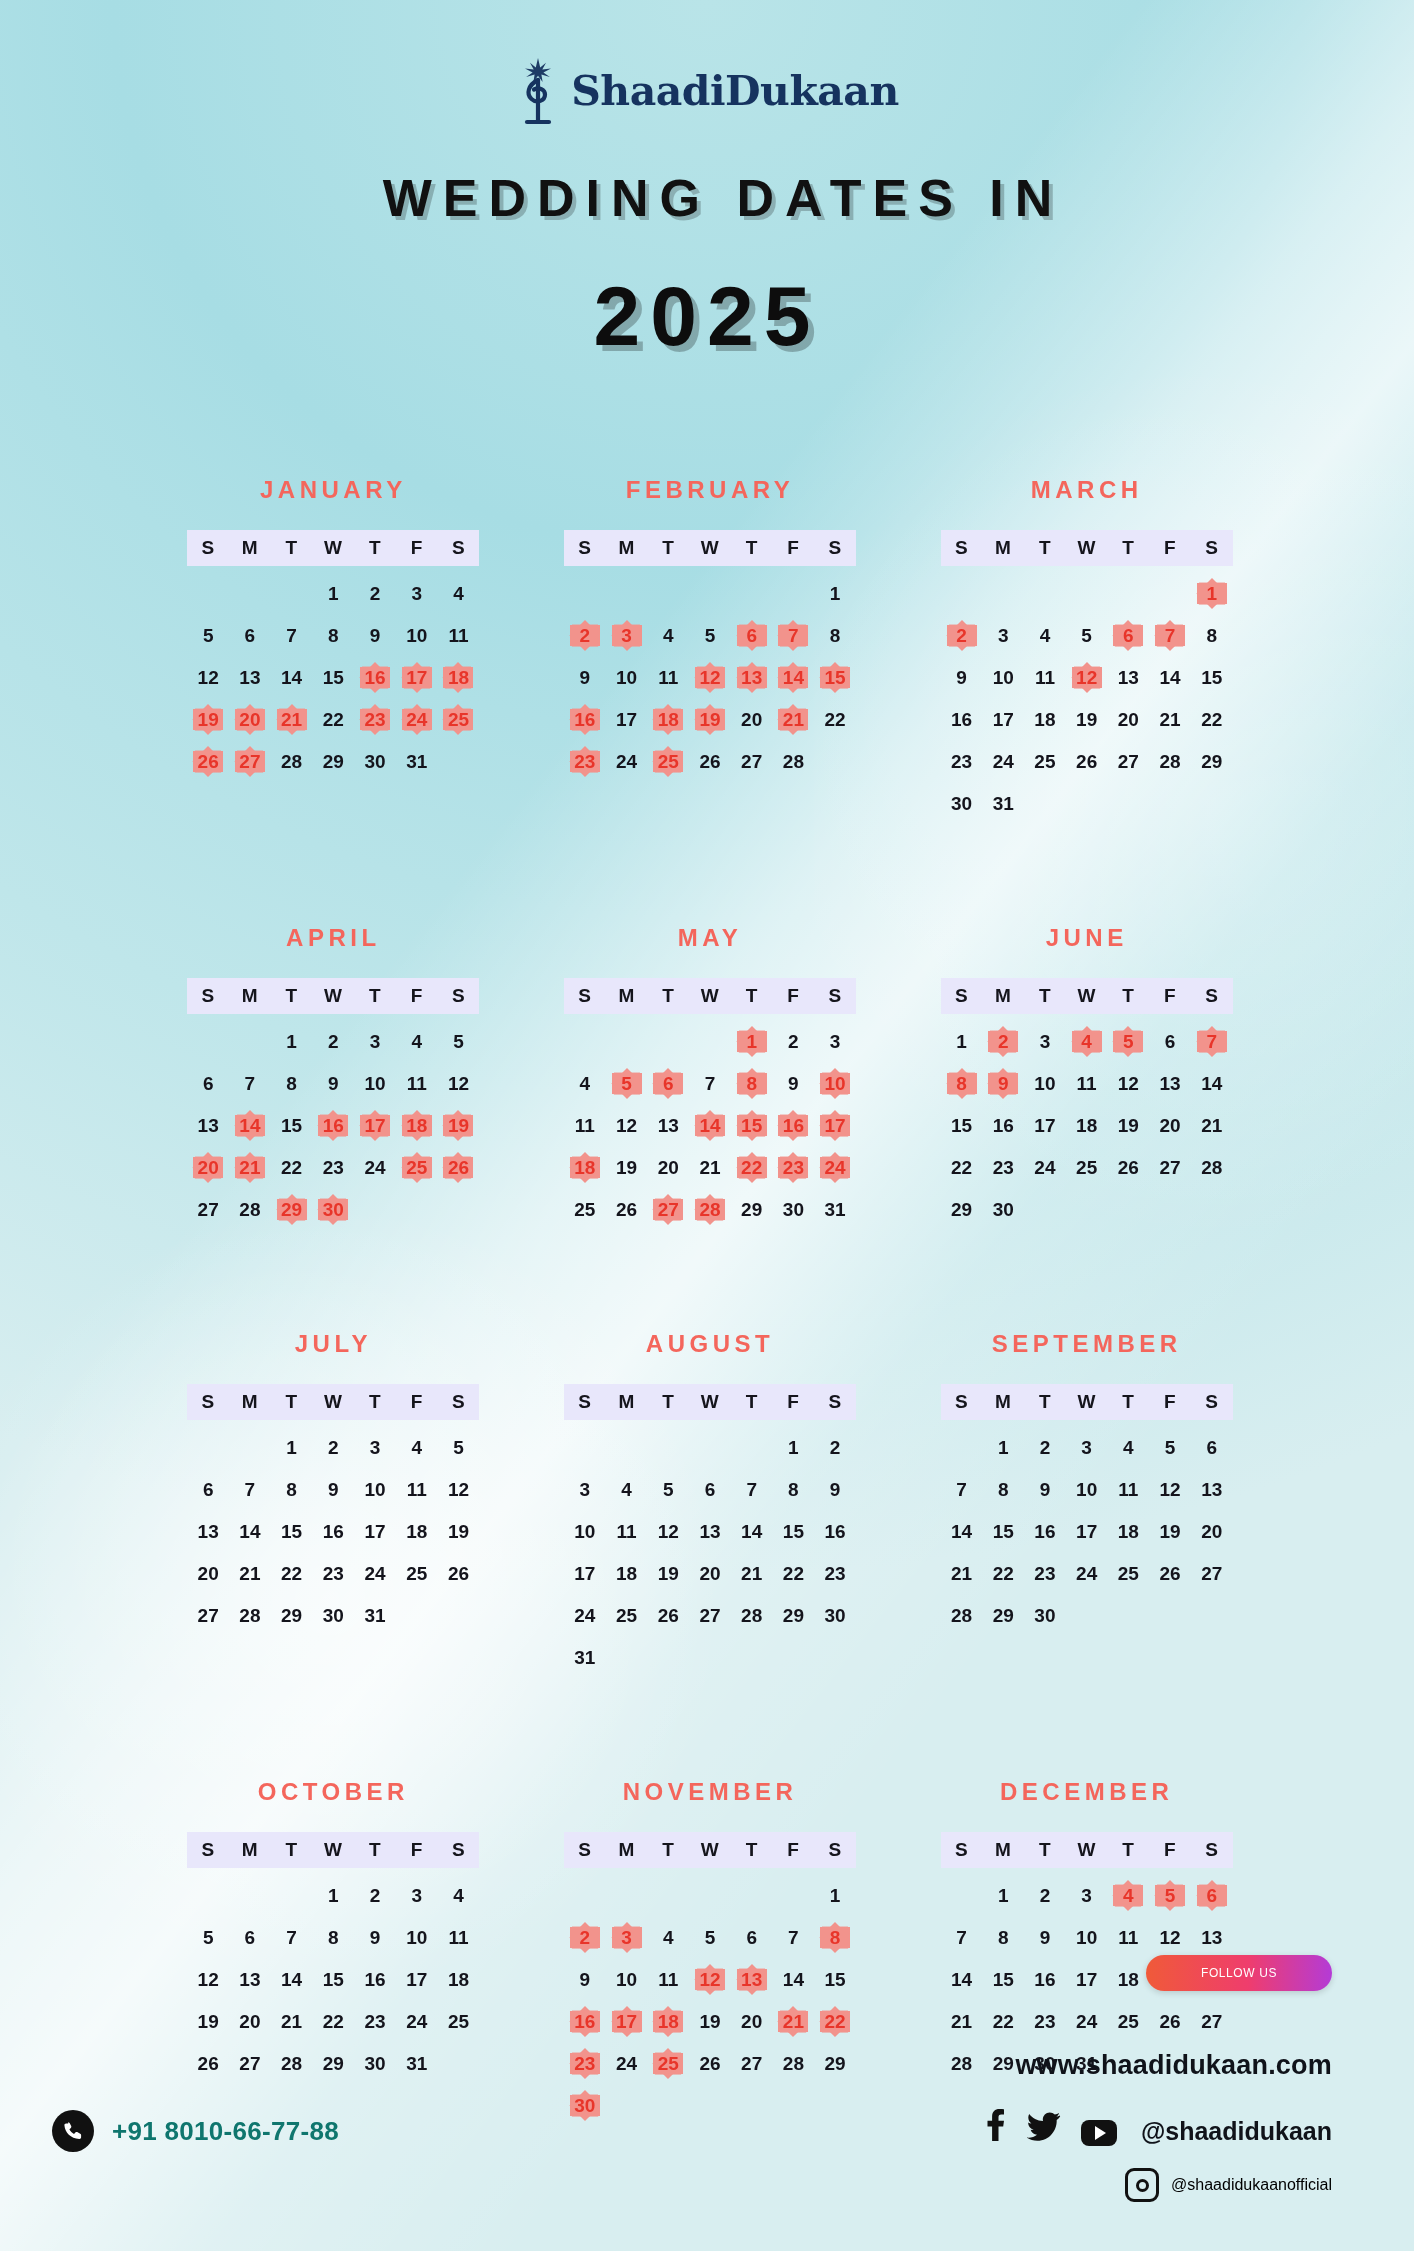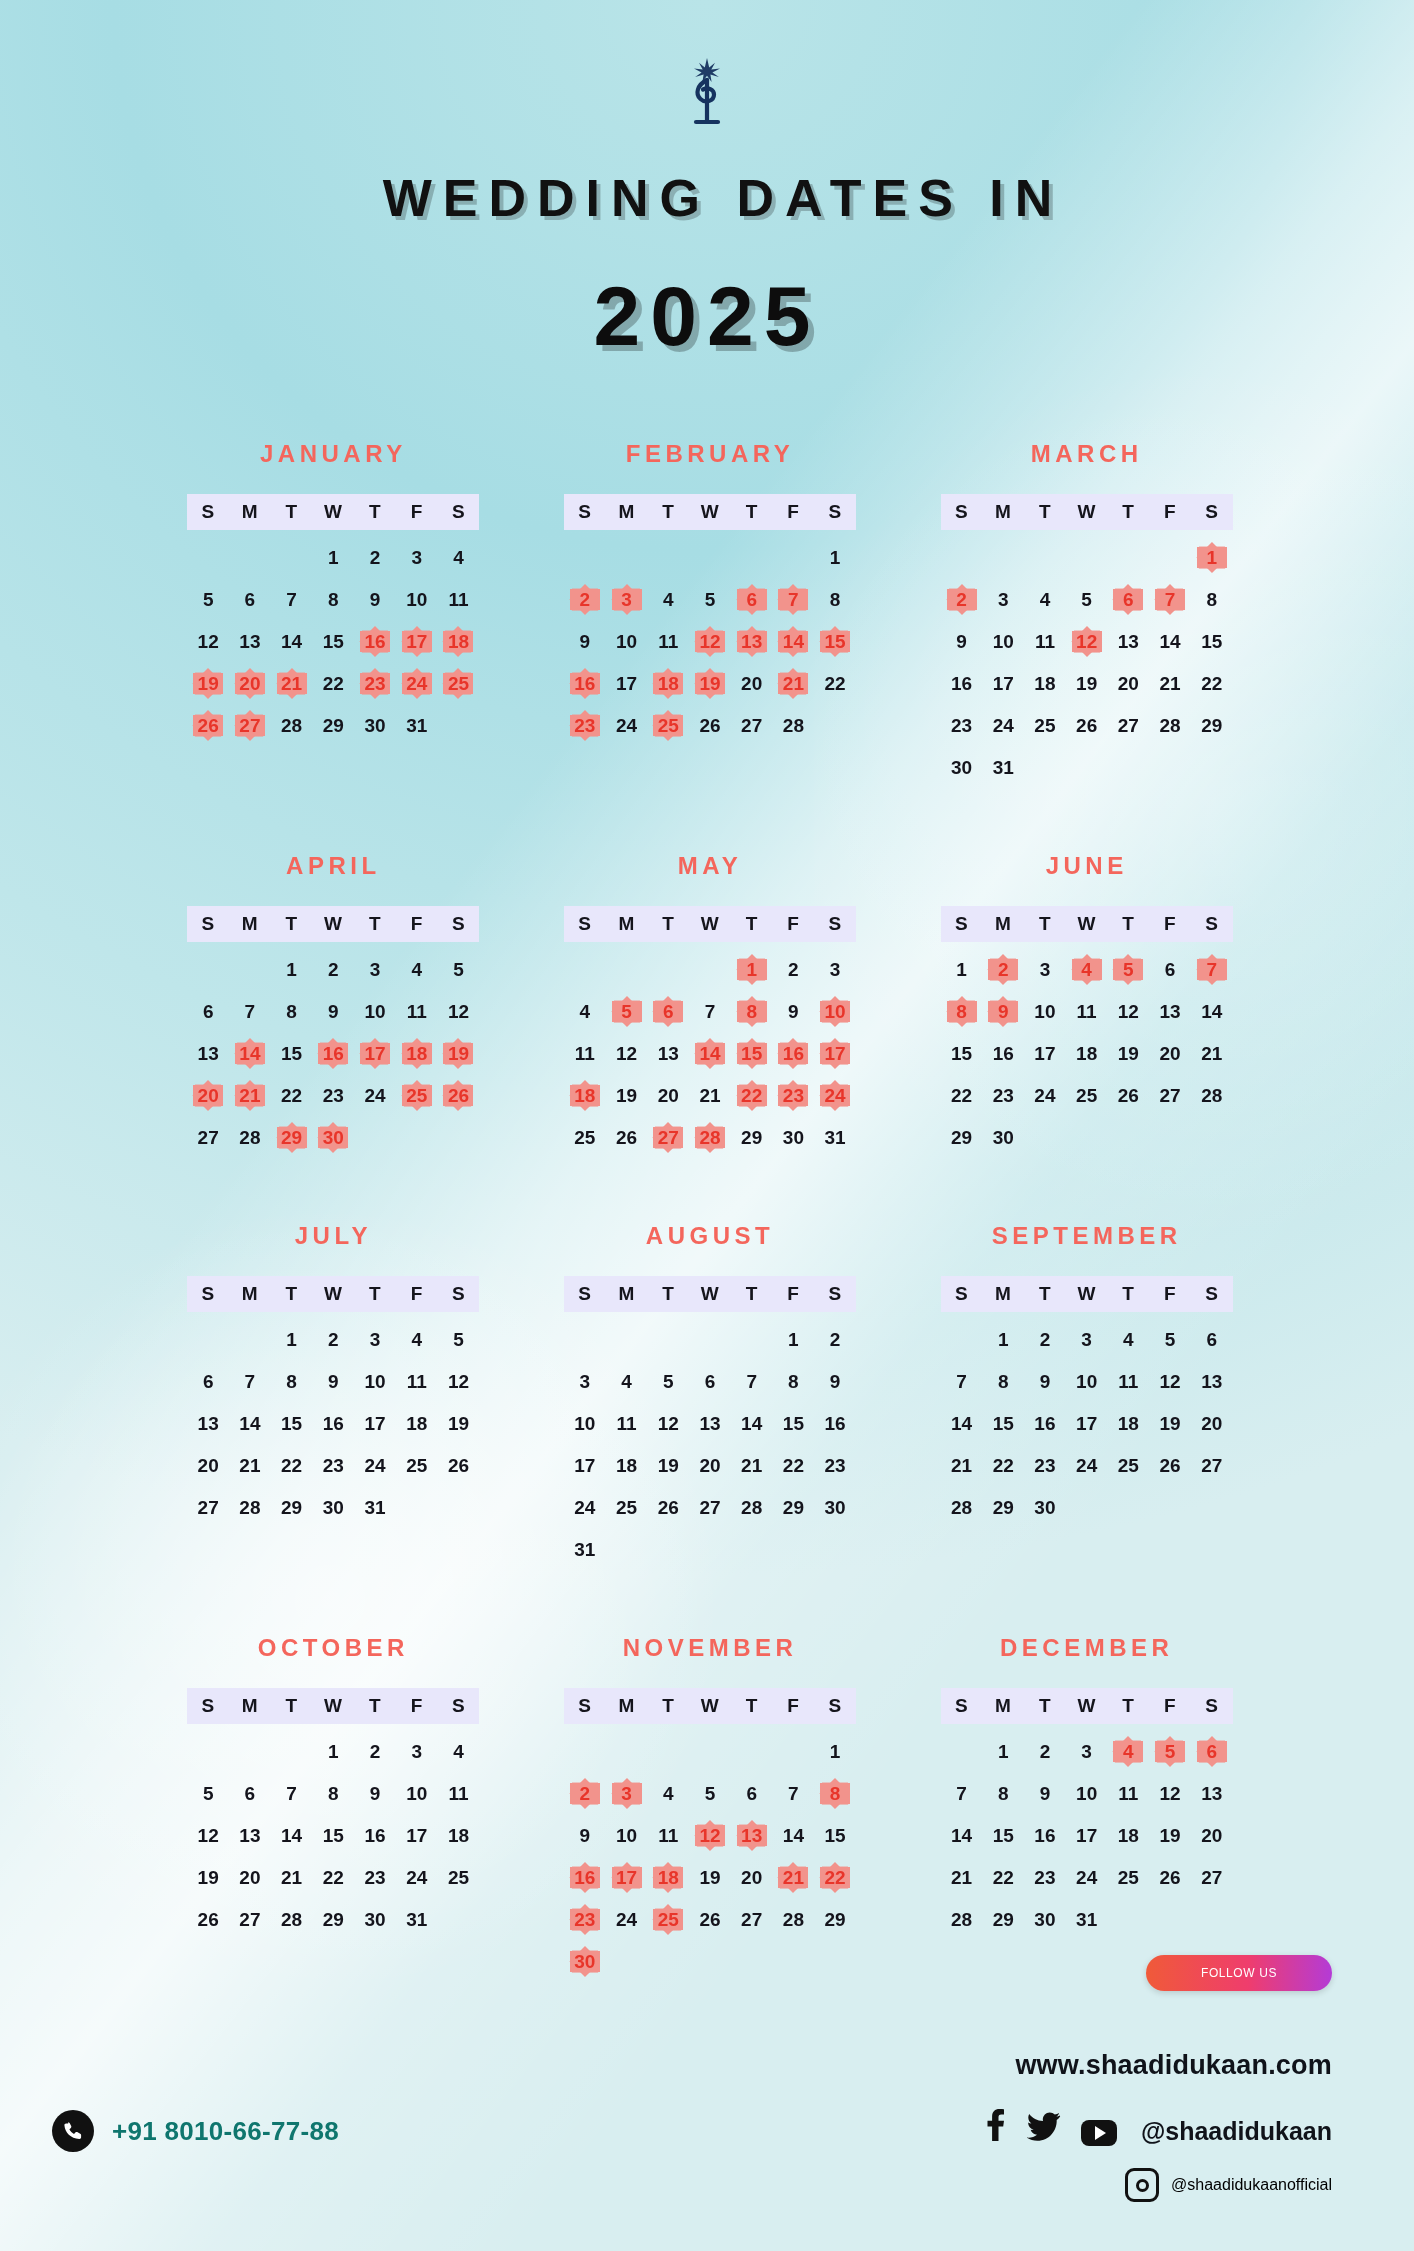--- a/index.html
+++ b/index.html
@@ -89,20 +89,21 @@
   }
   .month { width: 100%; }
   .month-name {
     text-align: center;
     font-family: "Liberation Sans", sans-serif;
     font-weight: bold;
     font-size: 24px;
     letter-spacing: 4.5px;
     color: #f4665c;
     margin-bottom: 26px;
+    margin-top: 36px;
   }
   .weekday-bar {
     width: 292px;
     margin: 0 auto 8px auto;
     background: #e8e7fb;
     display: grid;
     grid-template-columns: repeat(7, 1fr);
     padding: 7px 0;
   }
   .weekday-bar span {
@@ -243,20 +244,21 @@
     <span class="brand-mark">
       <svg width="46" height="70" viewBox="0 0 46 70">
         <g fill="#16335f">
           <path d="M23 2 L25.2 11.5 L31 6.8 L27.3 13.6 L36 12.4 L28.4 16.6 L34.8 21 L26.4 18.6 L27.6 26 L23 19.8 L18.4 26 L19.6 18.6 L11.2 21 L17.6 16.6 L10 12.4 L18.7 13.6 L15 6.8 L20.8 11.5 Z" opacity="0.95"></path>
           <path d="M23 24 C13 29 11 38 16.5 43 C22 48 30 44.5 30 38.5 C30 33.5 24 31 19 33.5" fill="none" stroke="#16335f" stroke-width="4.2" stroke-linecap="round"></path>
           <path d="M23 24 L23 66" stroke="#16335f" stroke-width="4.2" stroke-linecap="round"></path>
           <path d="M12 66 L34 66" stroke="#16335f" stroke-width="4.2" stroke-linecap="round"></path>
         </g>
       </svg>
     </span>
+    <span class="brand-name">ShaadiDukaan</span>
   </div>
 
   <div class="title-main">WEDDING DATES IN</div>
   <div class="title-year">2025</div>
 
   <div class="cal-grid">
       <div class="month">
         <div class="month-name">JANUARY</div>
         <div class="weekday-bar">
           <span>S</span>

